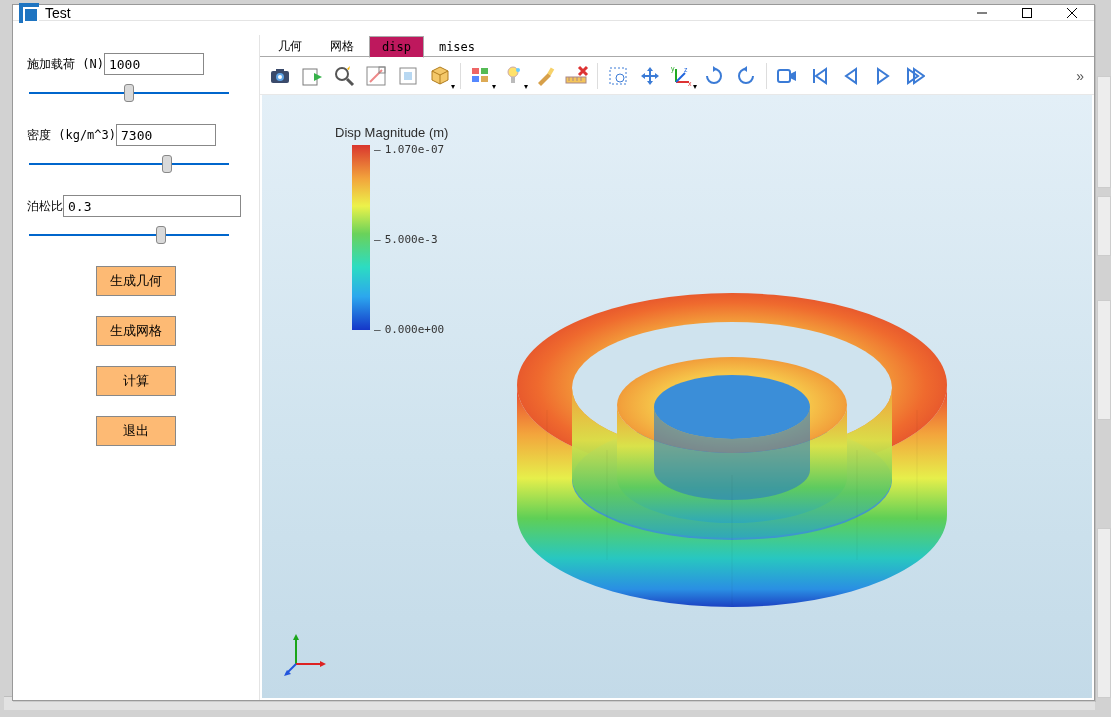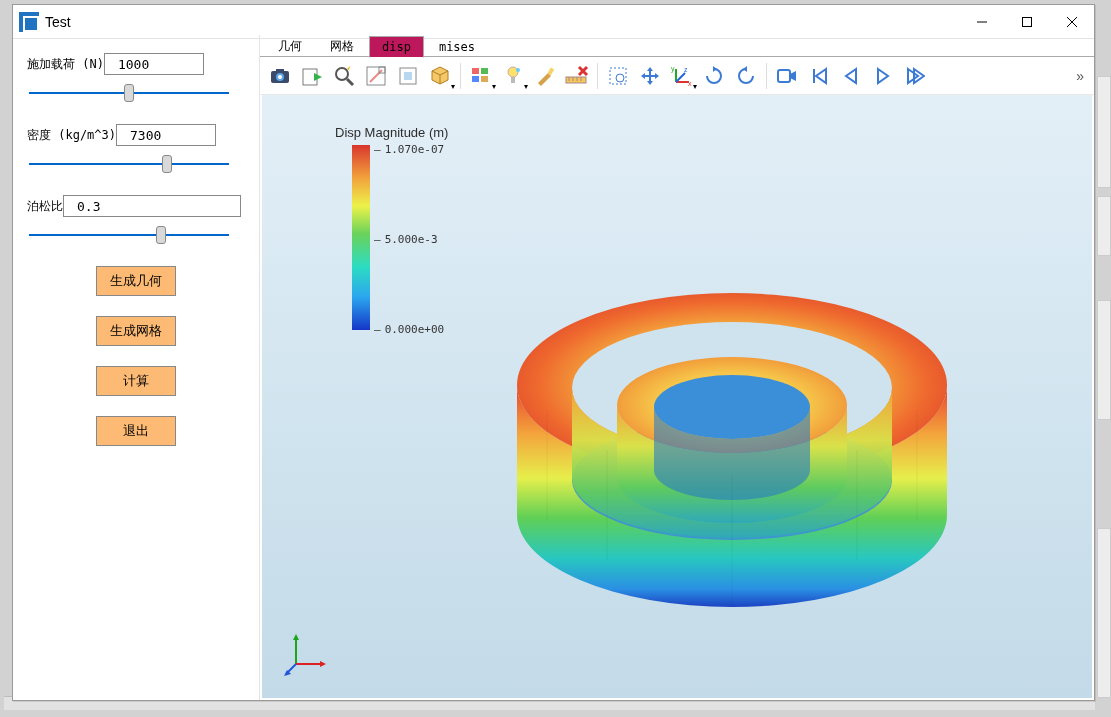--- a/index.html
+++ b/index.html
@@ -1,34 +1,34 @@
 <!DOCTYPE html>
 <html><head>
 <meta charset="utf-8">
 <style>
   * { box-sizing: border-box; }
   html, body { margin:0; padding:0; height:100%; font-family: "Microsoft YaHei", "SimSun", Arial, sans-serif; font-size:12px; }
   body { background:#d2d2d2; width:1111px; height:717px; position:relative; }
 
   .window { position:absolute; left:12px; top:4px; width:1083px; height:697px; background:#fff; border:1px solid #999; box-shadow:1px 1px 0 rgba(0,0,0,.1); }
-  .titlebar { height:34px; line-height:30px; display:flex; align-items:center; border-bottom:1px solid #e4e4e4; }
+  .titlebar { height:16px; line-height:30px; display:flex; align-items:center; border-bottom:1px solid #e4e4e4; }
   .titlebar .ticon { width:20px; height:20px; margin:0 6px; display:inline-block; background:#1e74c1; position:relative; }
   .titlebar .ticon:after { content:""; position:absolute; left:4px; top:4px; width:12px; height:12px; border:2px solid #fff; }
   .titlebar .title { font-size:14px; }
   .titlebar .spacer { flex:1; }
   .winbtn { width:45px; height:30px; display:flex; align-items:center; justify-content:center; }
   .winbtn svg { stroke:#000; stroke-width:1; fill:none; }
 
   .body { position:absolute; top:30px; left:0; right:0; bottom:0; display:flex; }
 
   .side { width:247px; padding:18px 14px 0 14px; border-right:1px solid #e4e4e4; }
   .param { margin-bottom:20px; }
   .param-row { display:flex; align-items:center; gap:0; }
   .param label { font-family: "SimSun", monospace; font-size:12px; white-space:nowrap; }
-  .param input[type=text] { width:100px; height:22px; border:1px solid #888; padding:0 13px; font-family: monospace; font-size:13px; }
+  .param input[type=text] { width:100px; height:22px; border:1px solid #888; padding:0 4px; font-family: monospace; font-size:13px; }
   .param input.wider { width:178px; }
   .slider { margin-top:8px; width:200px; }
   input[type=range] { width:100%; height:16px; -webkit-appearance:none; background:transparent; }
   input[type=range]::-webkit-slider-runnable-track { height:2px; background:#0066cc; }
   input[type=range]::-webkit-slider-thumb { -webkit-appearance:none; width:10px; height:18px; background:#d9d9d9; border:1px solid #888; margin-top:-8px; border-radius:3px; }
   .btns { display:flex; flex-direction:column; align-items:center; gap:20px; margin-top:20px; }
   .btn { width:80px; height:30px; border:1px solid #888; background:#fdba74; font-family: "SimSun"; font-size:13px; cursor:pointer; }
 
   .main { flex:1; display:flex; flex-direction:column; }
 

